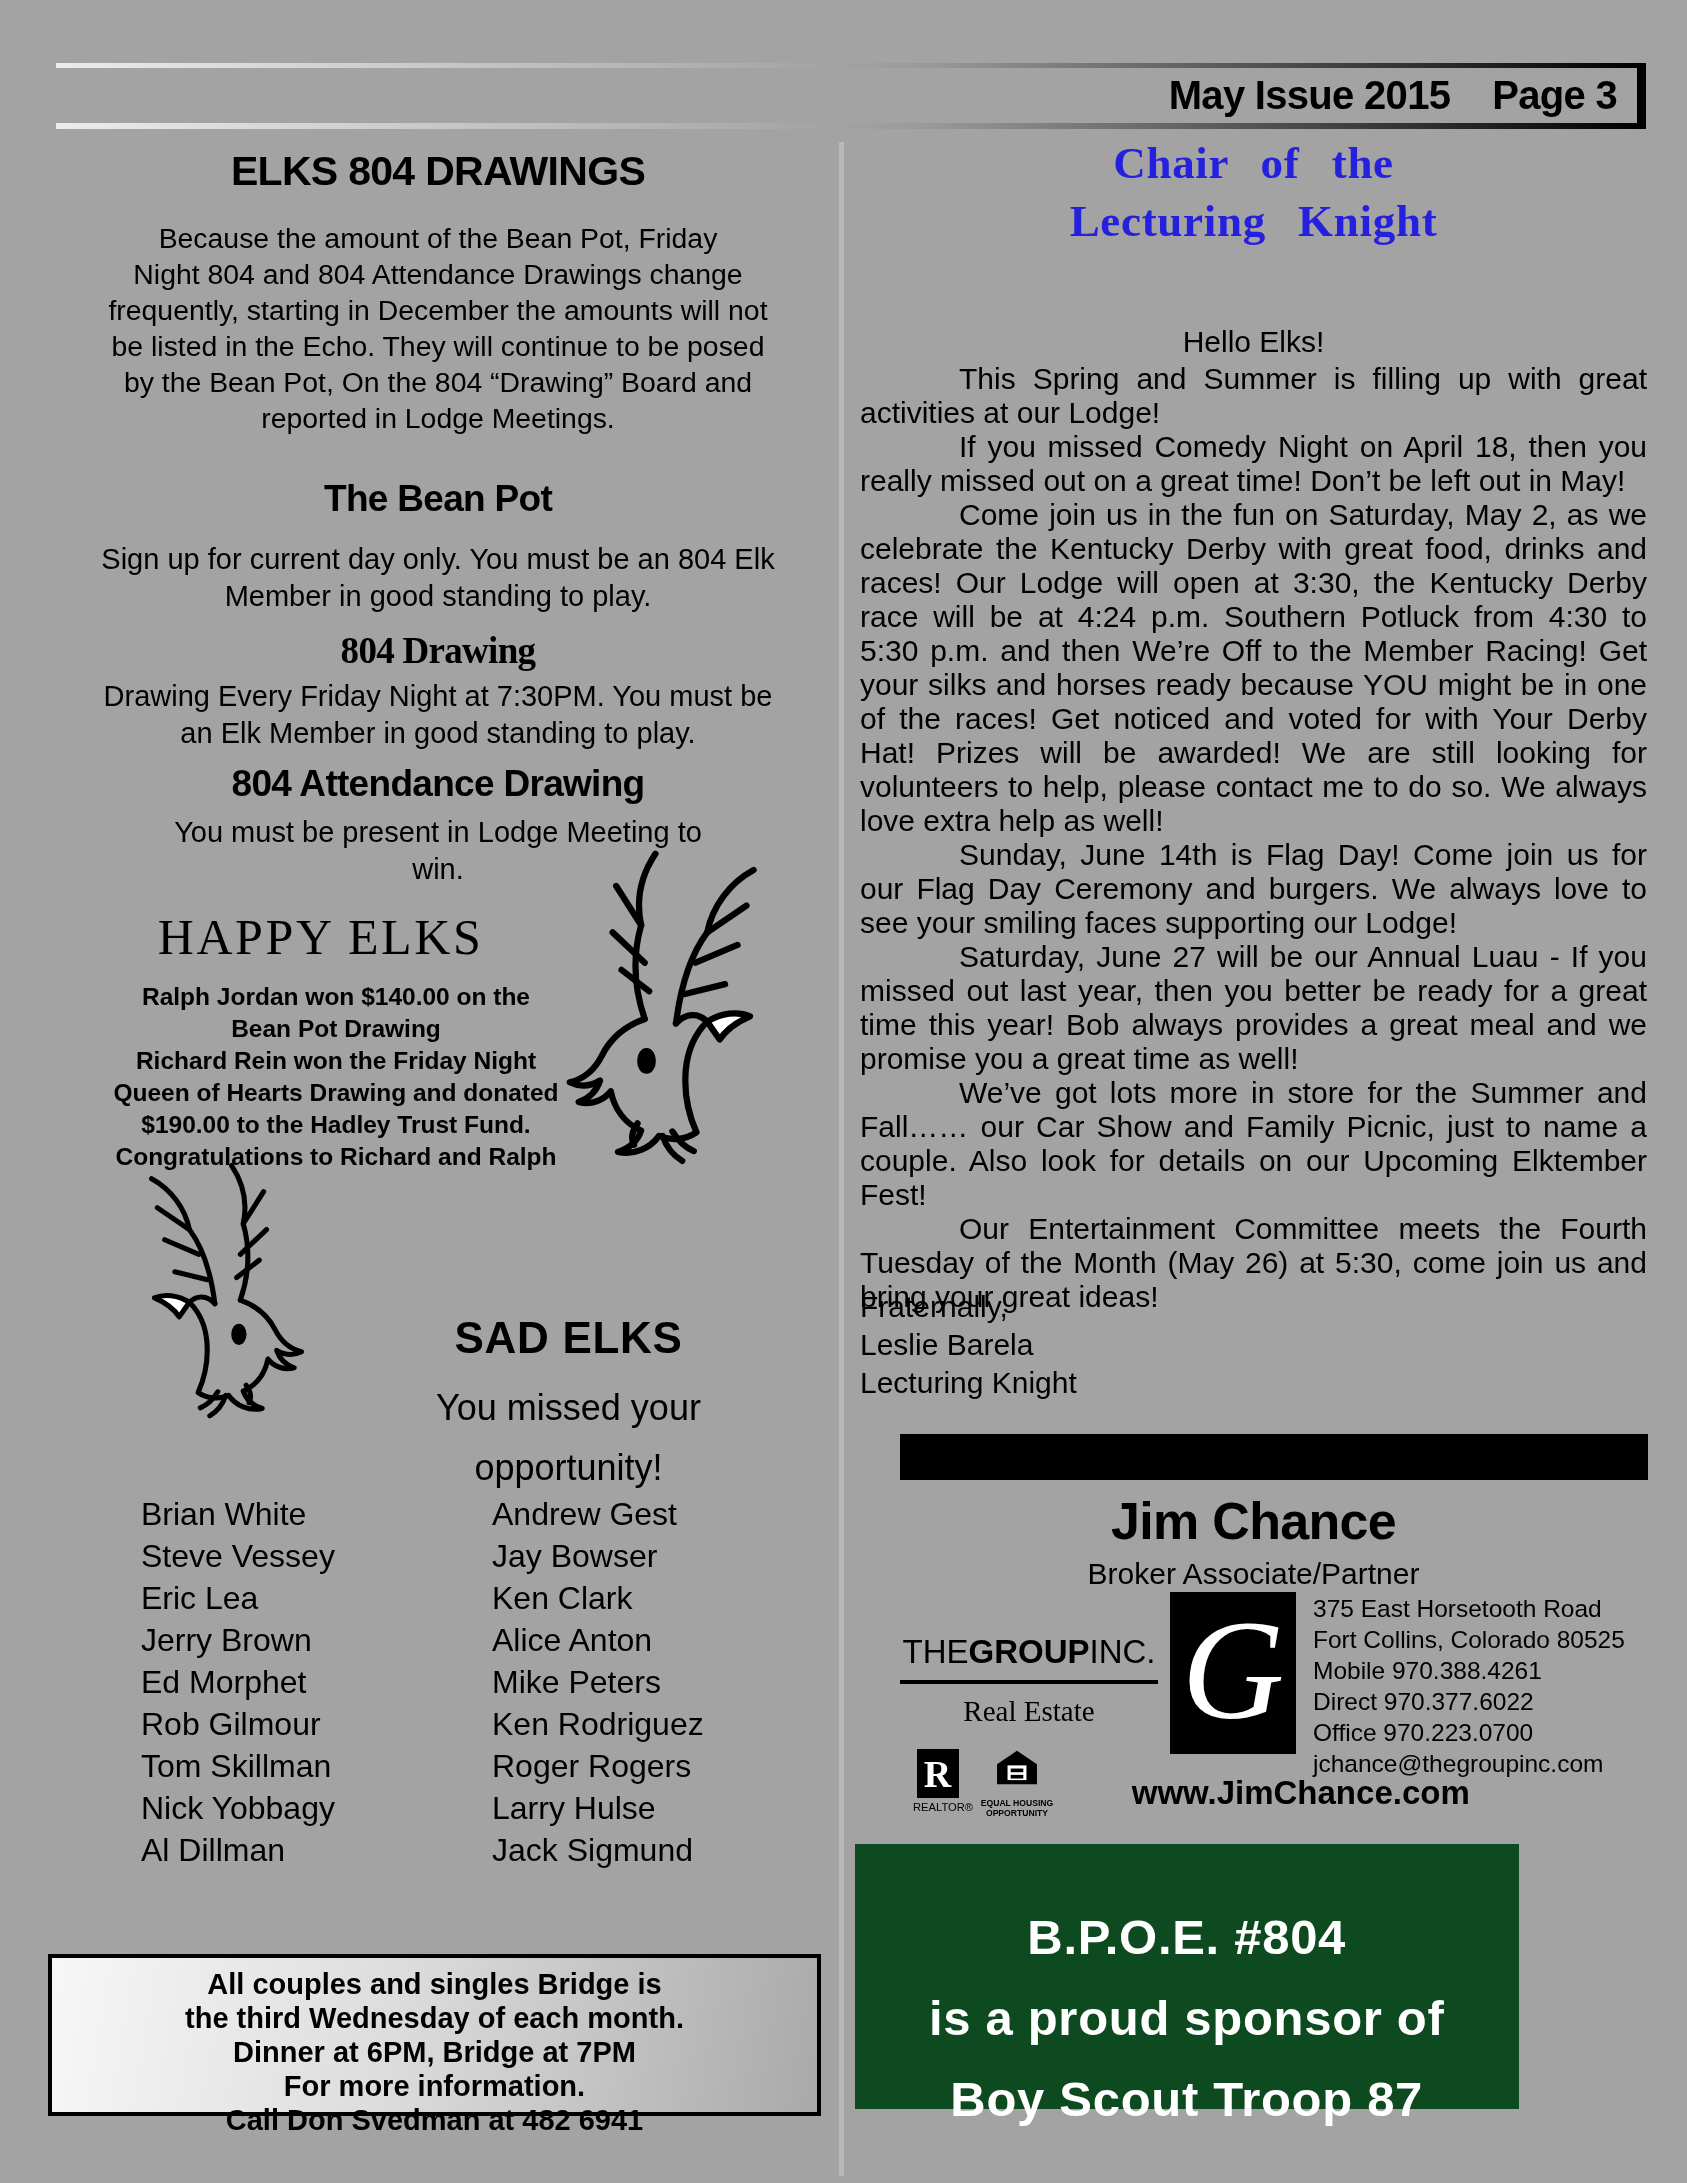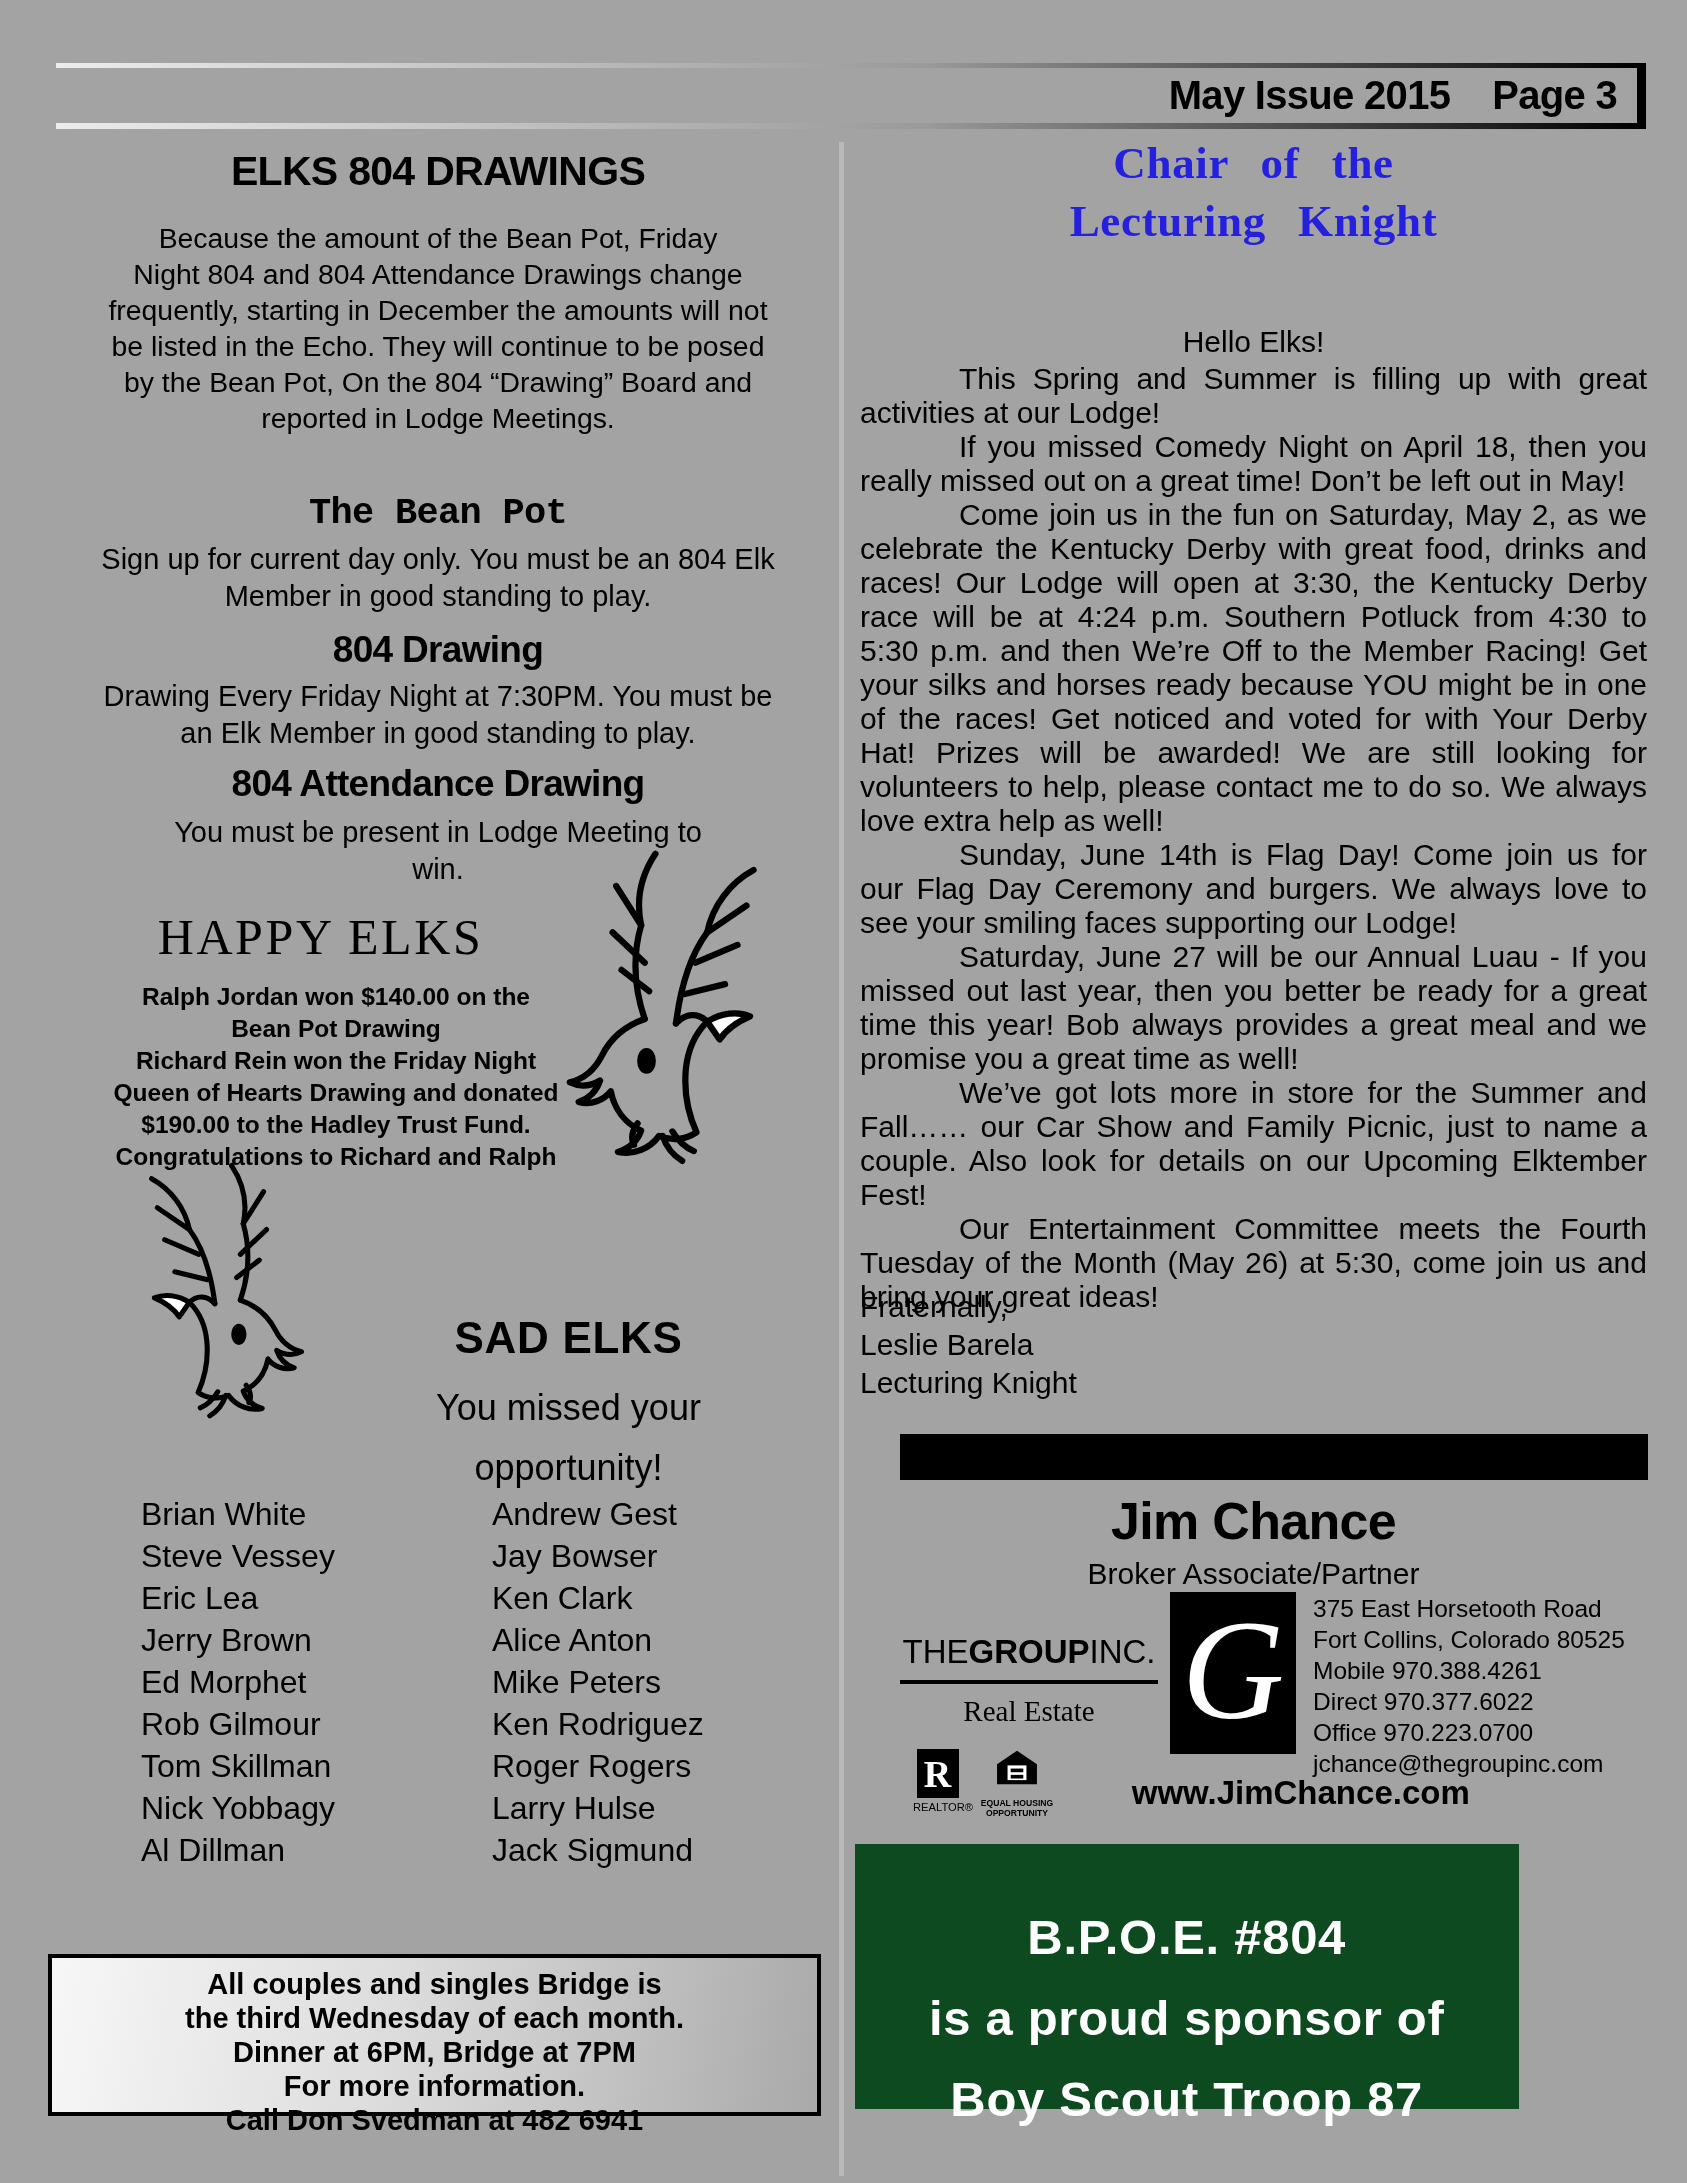--- a/index.html
+++ b/index.html
@@ -18,22 +18,22 @@
   .banner-text{font-size:40px;font-weight:bold;letter-spacing:-0.7px;display:flex;gap:42px;}
   
   .divider{position:absolute;left:839px;top:142px;width:5.3px;height:2034px;background:#b9b9b9;}
   .col-left{position:absolute;left:56px;top:129px;width:764px;height:2051px;}
   .col-right{position:absolute;left:860px;top:129px;width:787px;height:2051px;}
   
   .h1{position:absolute;top:18.5px;left:0;width:100%;text-align:center;font-size:41px;font-weight:bold;letter-spacing:-0.7px;}
   .intro{position:absolute;top:91px;left:0;width:100%;text-align:center;font-size:28.4px;line-height:36px;}
   .sub-h{position:absolute;left:0;width:100%;text-align:center;font-size:37px;font-weight:bold;letter-spacing:-0.7px;}
   .sub-body{position:absolute;left:0;width:100%;text-align:center;font-size:29px;line-height:37px;}
-  .sh1{top:363px;font-family:Liberation Mono, monospace;}  .sb1{top:412px;}
-  .sh2{top:500px;}  .sb2{top:549px;}
+  .sh1{top:349px;}  .sb1{top:412px;}
+  .sh2{top:500px;font-family:Liberation Serif, serif;}  .sb2{top:549px;}
   .sh3{top:634px;}  .sb3{top:685px;}
   .happy-title{position:absolute;top:779px;left:0;width:529px;text-align:center;
     font-family:"Liberation Serif",serif;font-size:50px;letter-spacing:2.6px;}
   .ralph{position:absolute;top:852px;left:12px;width:536px;text-align:center;
     font-size:24.5px;font-weight:bold;line-height:32px;}
   .elk{position:absolute;}
   .elk1{left:450px;top:707px;width:331px;height:357px;}
   .elk2{left:26.5px;top:1022px;width:271px;height:291px;transform:scaleX(-1);}
   .sad-title{position:absolute;top:1184px;left:284px;width:457px;text-align:center;
     font-size:44px;font-weight:bold;letter-spacing:0.7px;}

